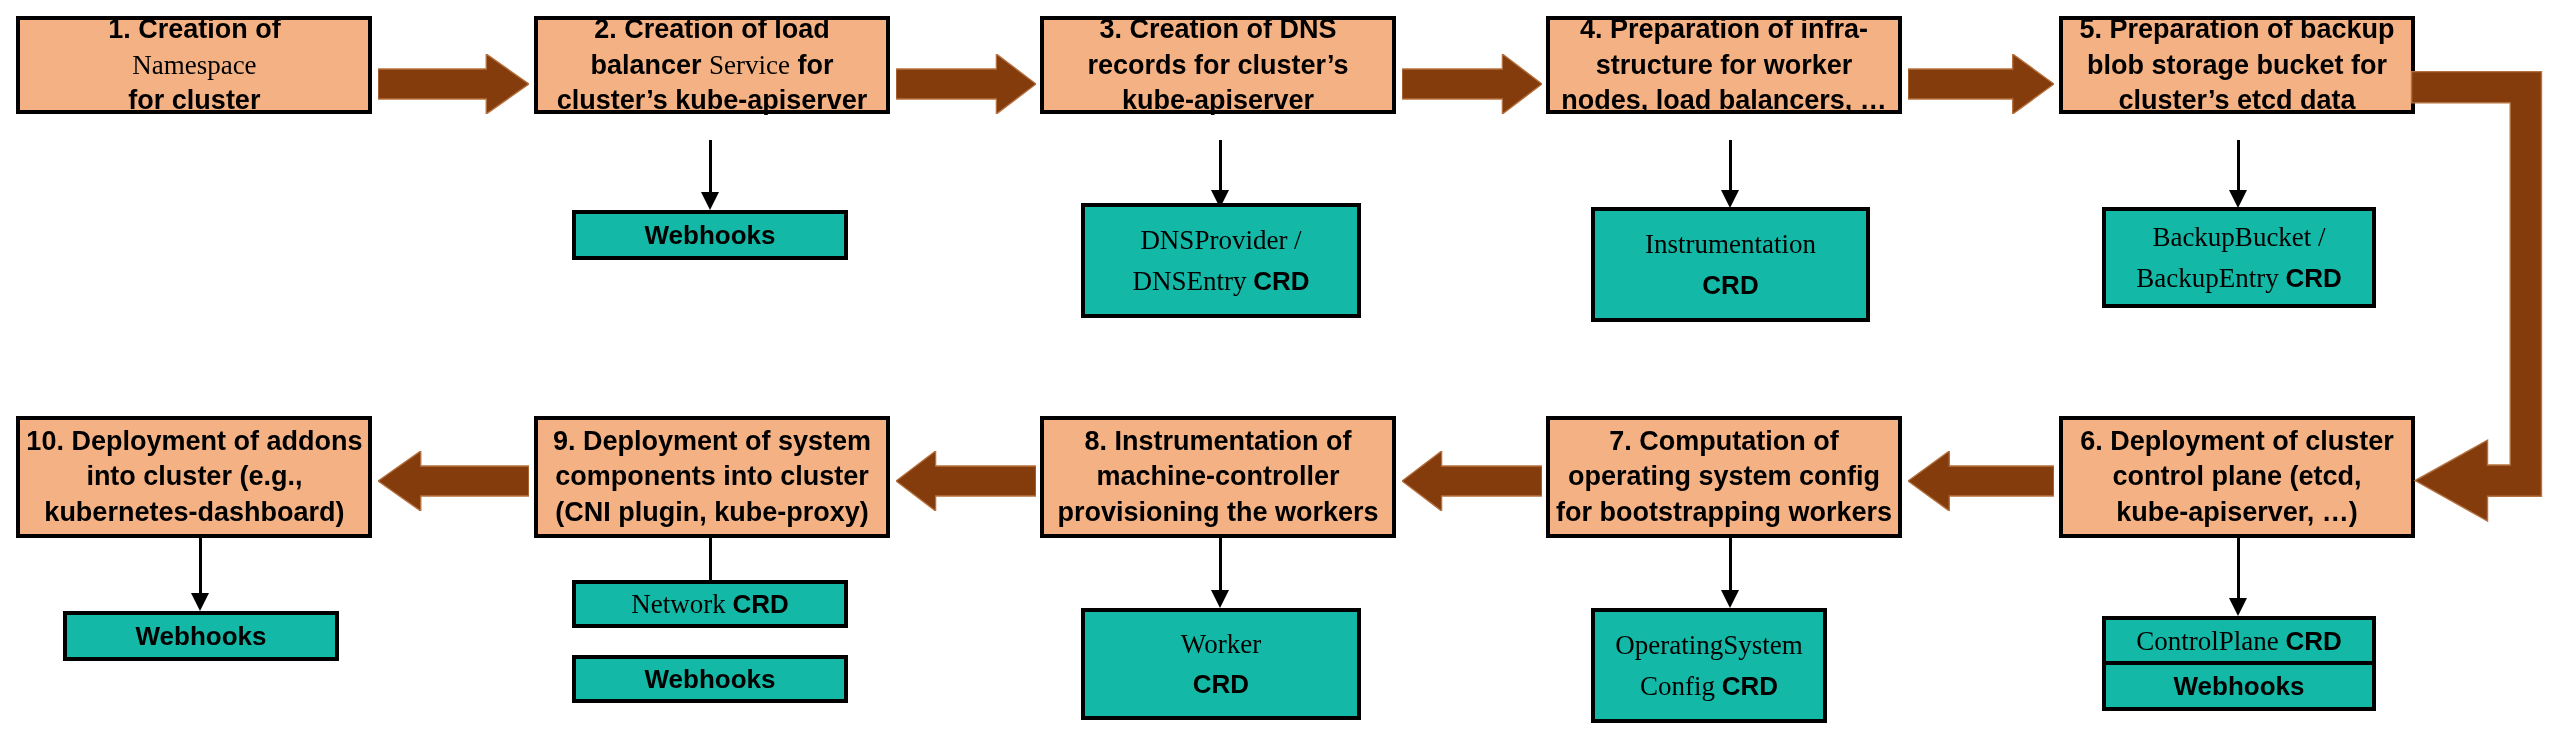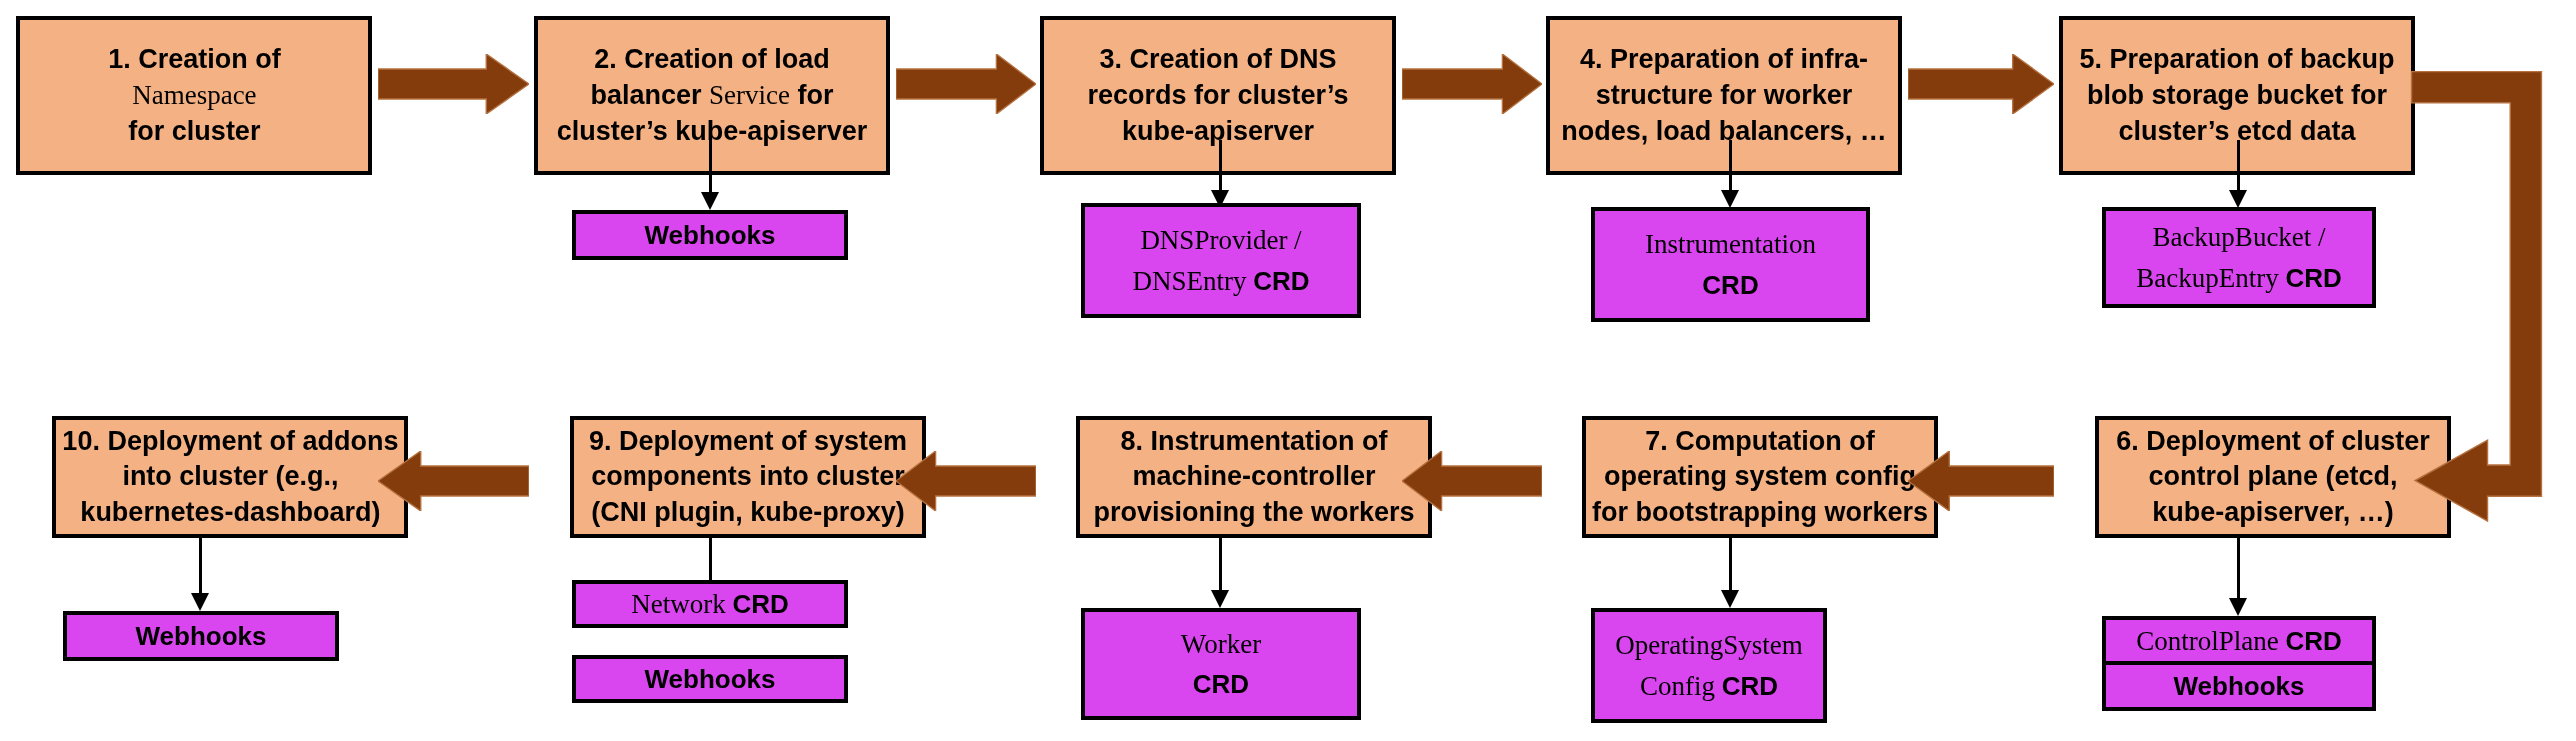--- a/index.html
+++ b/index.html
@@ -1,24 +1,24 @@
 <!DOCTYPE html>
 <html style="font-size:11.4px"><head>
 <meta charset="utf-8">
 <style>
   html,body{margin:0;padding:0;background:#ffffff;}
   body{width:2576px;height:742px;position:relative;overflow:hidden;
        font-family:"Liberation Sans",sans-serif;color:#000;}
-  .step{position:absolute;width:356px;height:159px;background:#F4B183;
+  .step{position:absolute;width:356px;height:98px;background:#F4B183;
         border:4.3px solid #000;box-sizing:border-box;
         display:flex;align-items:center;justify-content:center;text-align:center;}
-  .row2{top:416px;height:122px;margin-left:36px;}
+  .row2{top:416px;height:122px;}
   .step-label{white-space:pre-line;font-weight:bold;font-size:27px;line-height:1.32;}
   .mono{font-family:Liberation Serif, serif;font-weight:normal;}
-  .child{position:absolute;background:#d946ef;border:4.3px solid #000;box-sizing:border-box;
+  .child{position:absolute;background:#14b8a6;border:4.3px solid #000;box-sizing:border-box;
          display:flex;align-items:center;justify-content:center;text-align:center;}
   .child-label{white-space:pre-line;font-size:27px;line-height:1.5;}
   .crd{font-weight:bold;font-size:26px;font-family:"Liberation Sans",sans-serif;}
   .barrow{position:absolute;height:60px;}
   .barrow svg{display:block;width:100%;height:100%;}
   .conn{position:absolute;width:18.5px;display:flex;flex-direction:column;align-items:center;}
   .conn .line{width:2.8px;flex:1;background:#000;}
   .conn .chead{width:0;height:0;border-left:9.3px solid transparent;
                border-right:9.3px solid transparent;border-top:18.5px solid #000;}
   .elbow{position:absolute;left:2408px;top:56px;width:142px;height:484px;}

